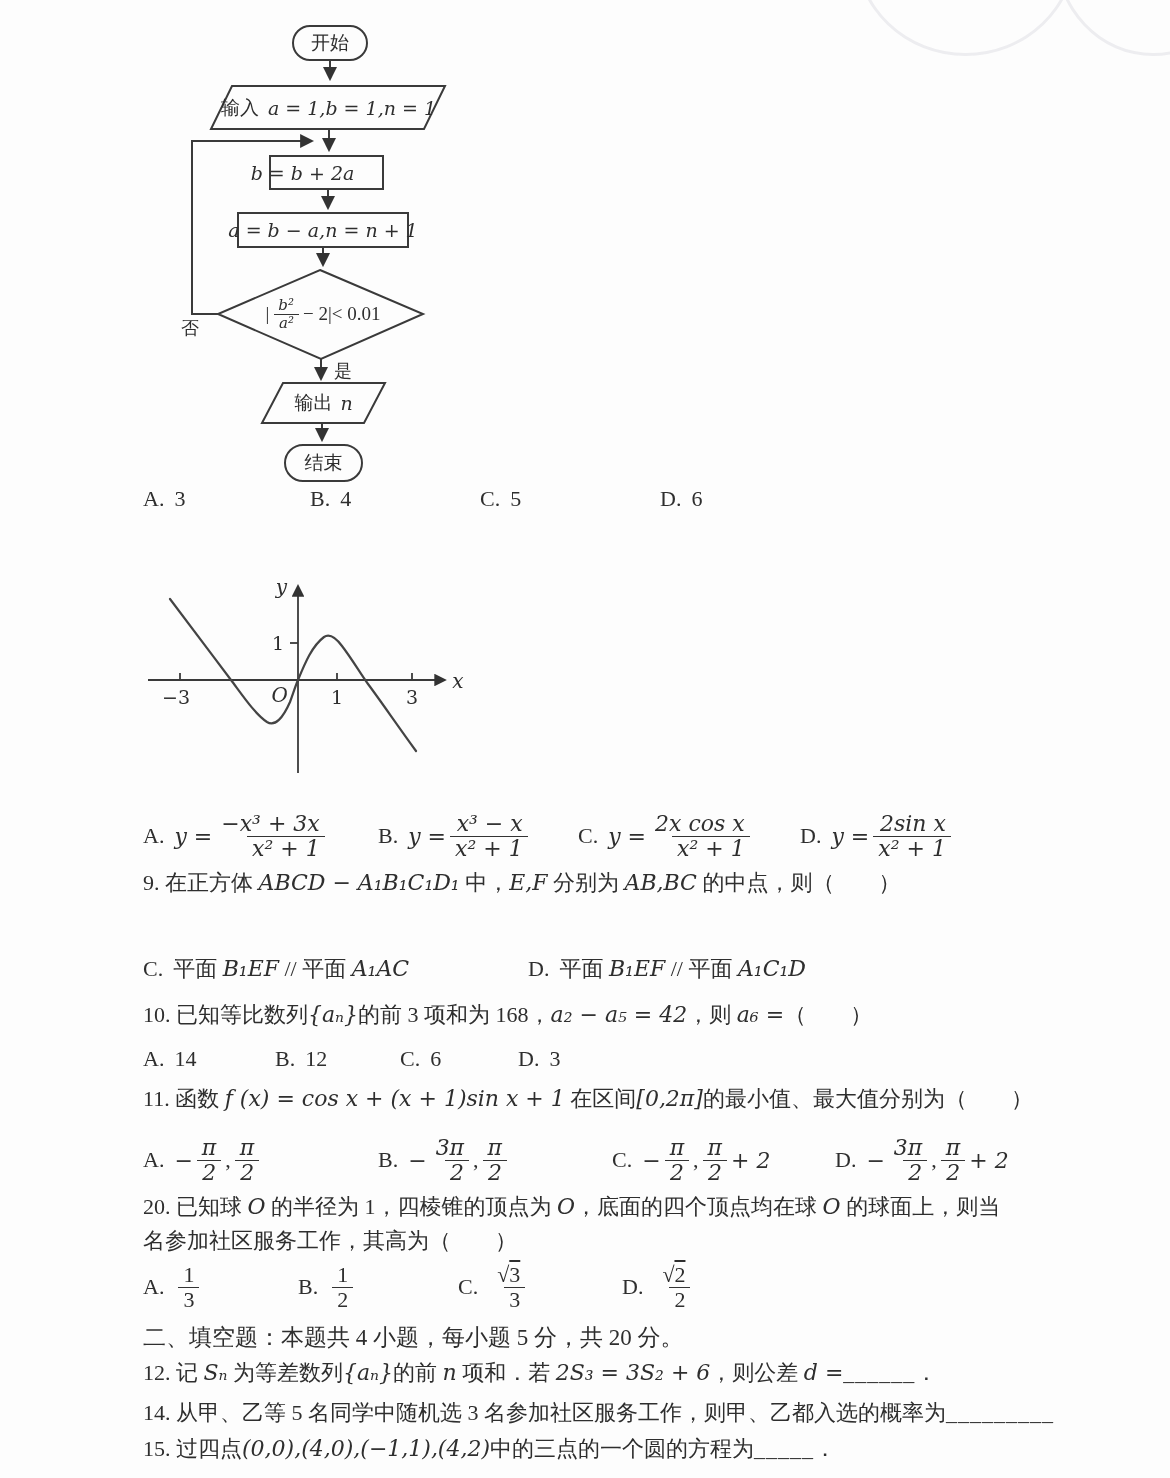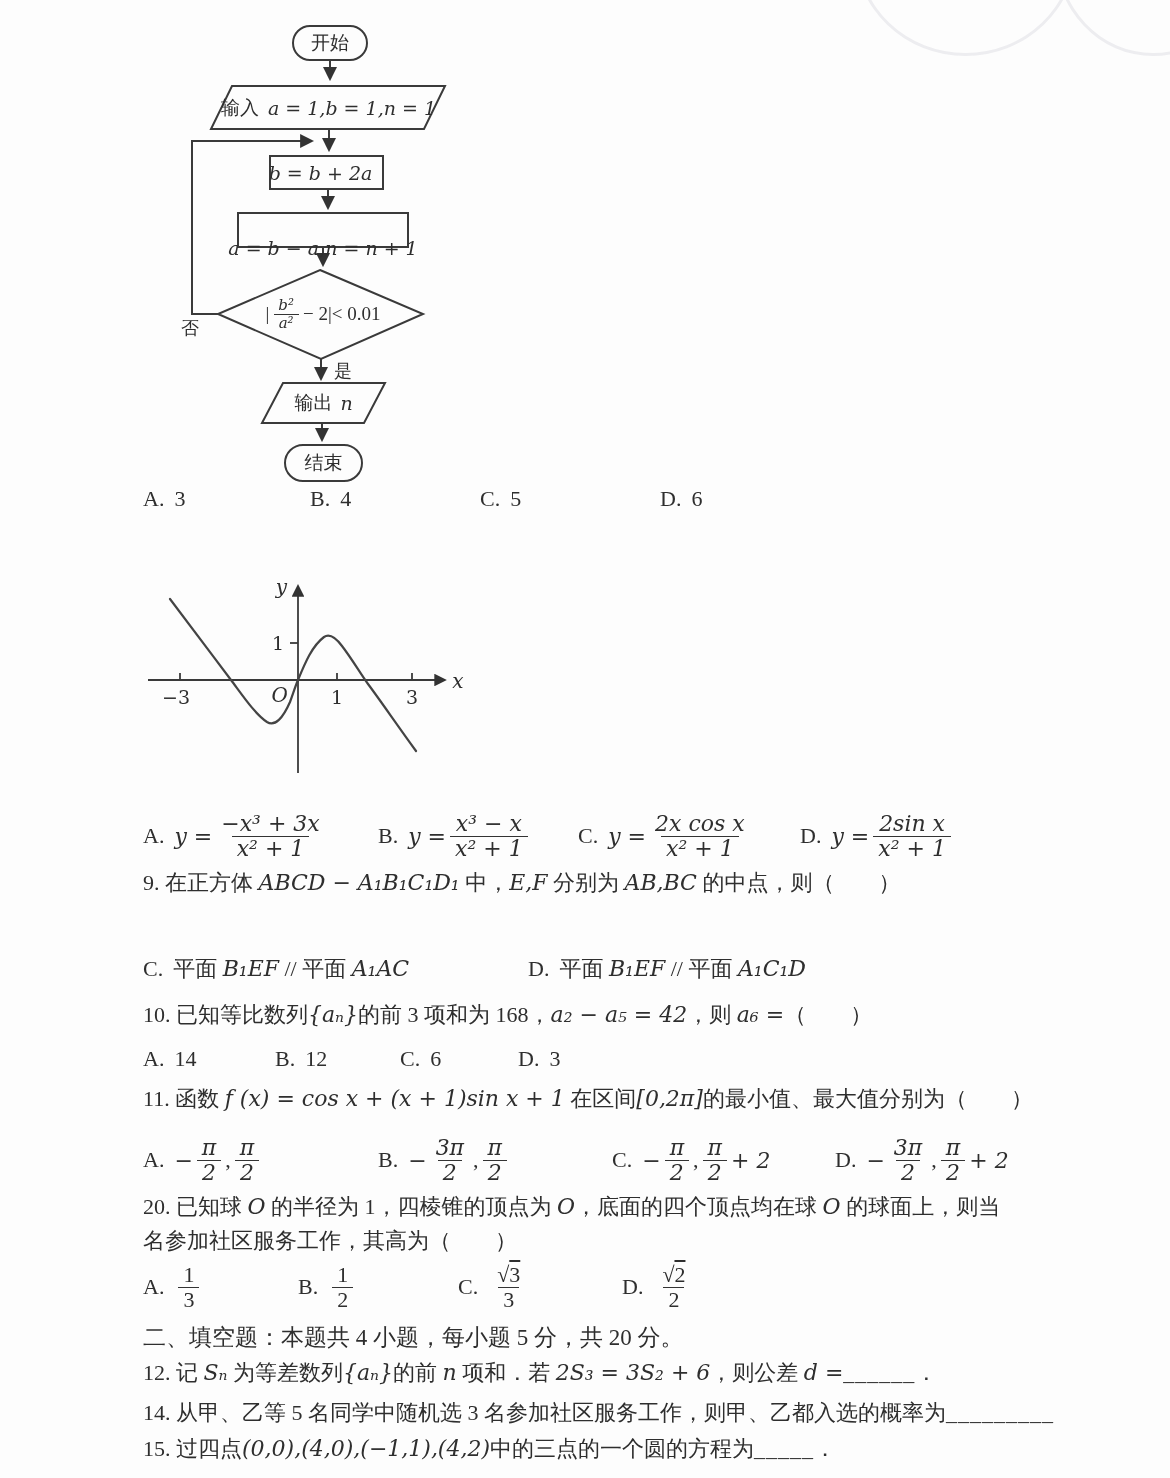--- a/index.html
+++ b/index.html
@@ -3,21 +3,21 @@
 <meta charset="utf-8">
 <style>
   html,body{margin:0;padding:0;background:#e9e9e9;}
   .page{position:relative;width:1170px;height:1478px;background:#fdfdfd;overflow:hidden;
         font-family:"Liberation Serif","DejaVu Serif",serif;color:#2e2e2e;}
   .arc{position:absolute;border:3px solid #ededf0;border-radius:50%;}
   .line{position:absolute;font-size:22px;white-space:nowrap;}
   .bold{font-weight:400;}
   .mi{font-style:italic;font-family:"DejaVu Serif","Liberation Serif",serif;}
   .lbl{margin-right:10px;}
-  .frac{display:inline-flex;flex-direction:column;align-items:center;line-height:1.08;margin:4px 4px;vertical-align:middle;}
+  .frac{display:inline-flex;flex-direction:column;align-items:flex-end;line-height:1.08;margin:4px 4px;vertical-align:middle;}
   .frac .num{padding:0 5px;}
   .frac .den{padding:0 5px;border-top:1.6px solid #333;}
   .frow{position:absolute;display:flex;align-items:center;font-size:22px;white-space:nowrap;}
   .rad-val{text-decoration:overline;}
   .fc-label{position:absolute;display:flex;align-items:center;justify-content:center;
             font-size:19px;white-space:nowrap;border-radius:17px;}
   .fc-small{position:absolute;font-size:18px;}
   svg.layer{position:absolute;}
   svg text{fill:#2e2e2e;font-family:"DejaVu Serif","Liberation Serif",serif;font-size:20px;font-style:italic;}
   svg text.gnum{font-style:normal;font-size:19px;}
@@ -55,24 +55,24 @@
     </g>
   </svg>
 
   <div class="fc-label" style="left:293px;top:26px;width:74px;height:34px">
     <span>开始</span>
   </div>
   <div class="fc-label" style="left:212px;top:86px;width:233px;height:43px">
     <span>输入</span>
     <span class="mi" style="margin-left:9px">a = 1,b = 1,n = 1</span>
   </div>
-  <div class="fc-label" style="left:276px;top:156px;width:89px;height:33px">
+  <div class="fc-label" style="left:258px;top:156px;width:89px;height:33px">
     <span class="mi">b = b + 2a</span>
   </div>
-  <div class="fc-label" style="left:238px;top:231px;width:170px;height:34px">
+  <div class="fc-label" style="left:238px;top:213px;width:170px;height:34px">
     <span class="mi">a = b − a,n = n + 1</span>
   </div>
   <div class="fc-label" style="left:238px;top:288px;width:170px;height:52px">
     <span>|</span>
     <span class="frac" style="font-size:15px">
       <span class="num mi">b²</span>
       <span class="den mi">a²</span>
     </span>
     <span>− 2|&lt; 0.01</span>
   </div>

